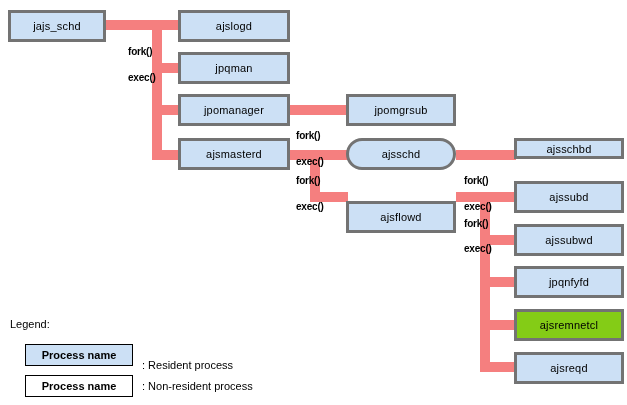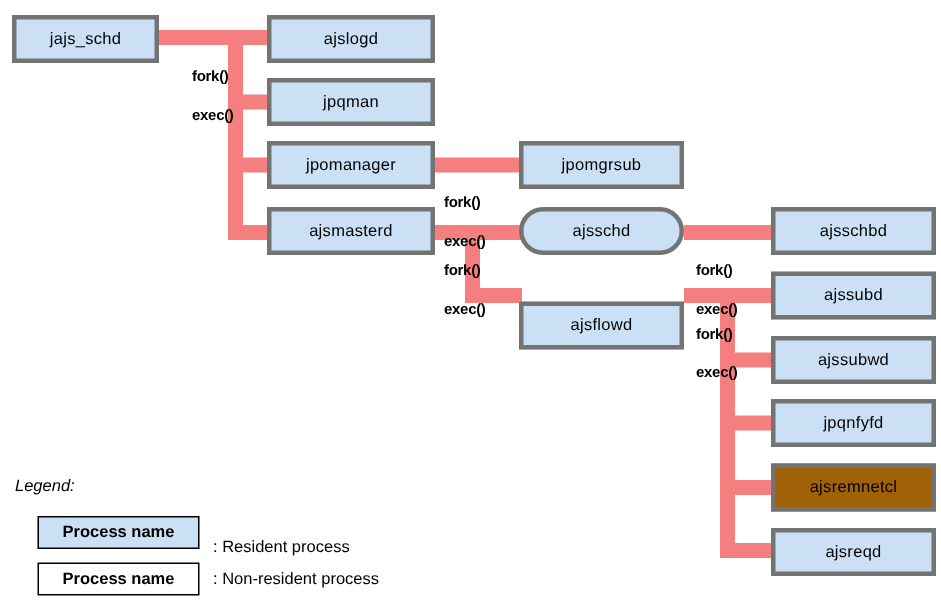--- a/index.html
+++ b/index.html
@@ -31,39 +31,38 @@
     background: #cce0f5;
     display: flex;
     align-items: center;
     justify-content: center;
     font-size: 11px;
     color: #000000;
     letter-spacing: 0.2px;
     white-space: nowrap;
   }
   .pbox.nonresident {
-    background: #a16207;
+    background: #84cc16;
   }
   
   .calllabel {
     position: absolute;
     font-size: 10px;
     font-weight: bold;
     color: #000000;
     white-space: nowrap;
     letter-spacing: -0.2px;
     margin-top: 41px;
   }
   
   .legend-title {
     position: absolute;
     font-size: 11px;
     color: #000000;
     white-space: nowrap;
-    font-style: italic;
   }
   .legend-box {
     position: absolute;
     box-sizing: border-box;
     border: 1px solid #000000;
     background: #cce0f5;
     display: flex;
     align-items: center;
     justify-content: center;
     font-size: 11px;
@@ -112,21 +111,21 @@
 
   <div class="pbox" style="left:178px; top:10px; width:112px; height:32px;">ajslogd</div>
   <div class="pbox" style="left:178px; top:52px; width:112px; height:32px;">jpqman</div>
   <div class="pbox" style="left:178px; top:94px; width:112px; height:32px;">jpomanager</div>
   <div class="pbox" style="left:178px; top:138px; width:112px; height:32px;">ajsmasterd</div>
 
   <div class="pbox" style="left:346px; top:94px; width:110px; height:32px;">jpomgrsub</div>
   <div class="pbox" style="left:346px; top:138px; width:110px; height:32px;border-radius:16px;">ajsschd</div>
   <div class="pbox" style="left:346px; top:181px; width:110px; height:32px;margin-top:20px;">ajsflowd</div>
 
-  <div class="pbox" style="left:514px; top:138px; width:110px; height:32px;">ajsschbd</div>
+  <div class="pbox" style="left:514px; top:138px; width:110px; height:21px;">ajsschbd</div>
   <div class="pbox" style="left:514px; top:181px; width:110px; height:32px;">ajssubd</div>
   <div class="pbox" style="left:514px; top:224px; width:110px; height:32px;">ajssubwd</div>
   <div class="pbox" style="left:514px; top:266px; width:110px; height:32px;">jpqnfyfd</div>
   <div class="pbox nonresident" style="left:514px; top:309px; width:110px; height:32px;">ajsremnetcl</div>
   <div class="pbox" style="left:514px; top:352px; width:110px; height:32px;">ajsreqd</div>
 
   <div class="calllabel" style="left:128px; top:5px;">fork()</div>
   <div class="calllabel" style="left:128px; top:31px;">exec()</div>
 
   <div class="calllabel" style="left:296px; top:89px;">fork()</div>

